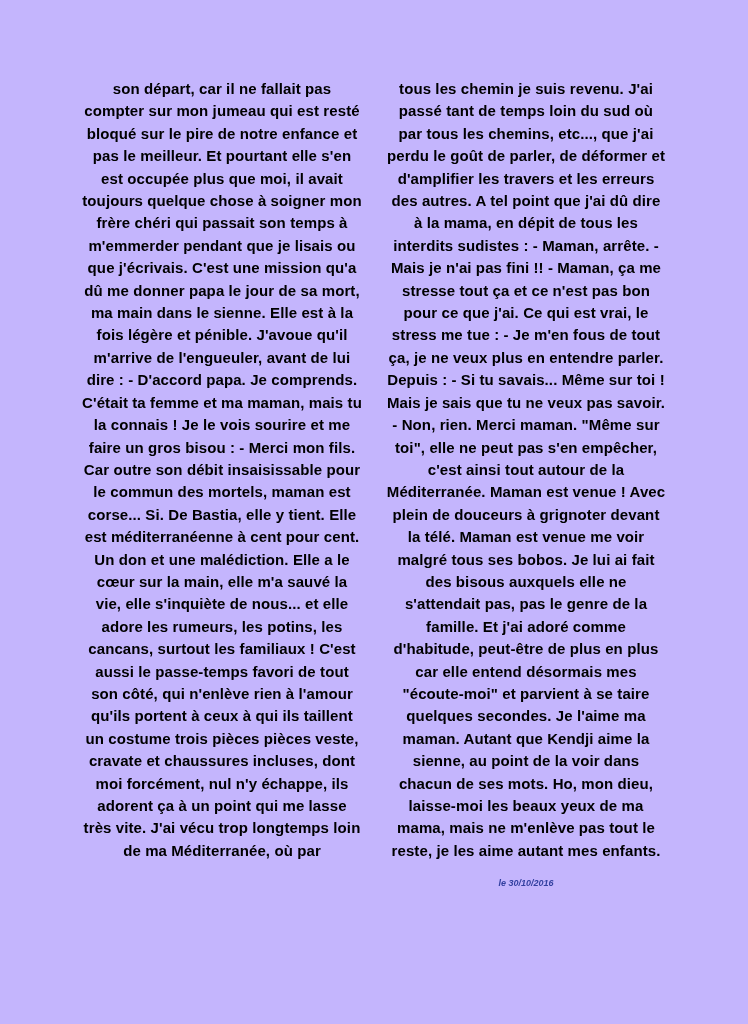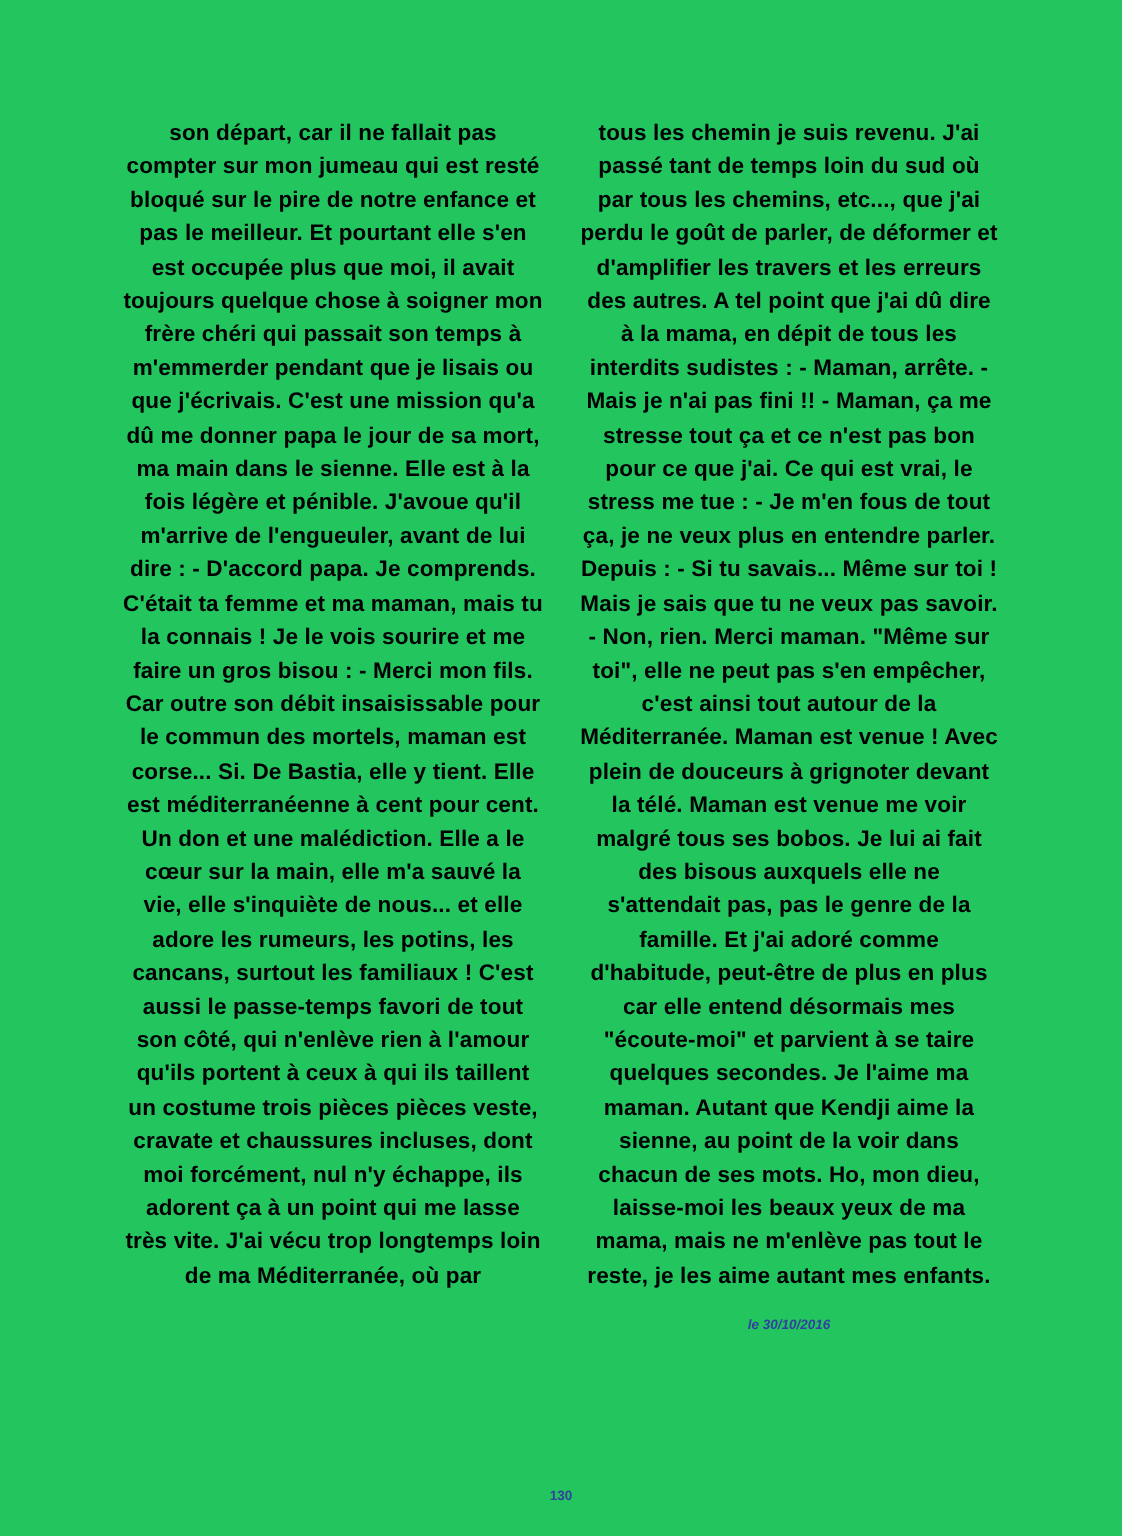--- a/index.html
+++ b/index.html
@@ -5,21 +5,21 @@
   html, body {
     margin: 0;
     padding: 0;
     background: #ffffff;
     font-family: "Liberation Sans", sans-serif;
   }
   .page {
     position: relative;
     width: 748px;
     height: 1024px;
-    background: #22c55e;
+    background: #c4b5fd;
     overflow: hidden;
   }
   .columns {
     position: absolute;
     top: 78px;
     left: 82px;
     right: 82px;
     display: flex;
     gap: 24px;
   }
@@ -61,14 +61,13 @@
 <div class="page">
   <div class="columns">
     <div class="column">
       <p>son départ, car il ne fallait pas compter sur mon jumeau qui est resté bloqué sur le pire de notre enfance et pas le meilleur. Et pourtant elle s'en est occupée plus que moi, il avait toujours quelque chose à soigner mon frère chéri qui passait son temps à m'emmerder pendant que je lisais ou que j'écrivais. C'est une mission qu'a dû me donner papa le jour de sa mort, ma main dans le sienne. Elle est à la fois légère et pénible. J'avoue qu'il m'arrive de l'engueuler, avant de lui dire : - D'accord papa. Je comprends. C'était ta femme et ma maman, mais tu la connais ! Je le vois sourire et me faire un gros bisou : - Merci mon fils. Car outre son débit insaisissable pour le commun des mortels, maman est corse... Si. De Bastia, elle y tient. Elle est méditerranéenne à cent pour cent. Un don et une malédiction. Elle a le cœur sur la main, elle m'a sauvé la vie, elle s'inquiète de nous... et elle adore les rumeurs, les potins, les cancans, surtout les familiaux ! C'est aussi le passe-temps favori de tout son côté, qui n'enlève rien à l'amour qu'ils portent à ceux à qui ils taillent un costume trois pièces pièces veste, cravate et chaussures incluses, dont moi forcément, nul n'y échappe, ils adorent ça à un point qui me lasse très vite. J'ai vécu trop longtemps loin de ma Méditerranée, où par</p>
     </div>
     <div class="column">
       <p>tous les chemin je suis revenu. J'ai passé tant de temps loin du sud où par tous les chemins, etc..., que j'ai perdu le goût de parler, de déformer et d'amplifier les travers et les erreurs des autres. A tel point que j'ai dû dire à la mama, en dépit de tous les interdits sudistes : - Maman, arrête. - Mais je n'ai pas fini !! - Maman, ça me stresse tout ça et ce n'est pas bon pour ce que j'ai. Ce qui est vrai, le stress me tue : - Je m'en fous de tout ça, je ne veux plus en entendre parler. Depuis : - Si tu savais... Même sur toi ! Mais je sais que tu ne veux pas savoir. - Non, rien. Merci maman. "Même sur toi", elle ne peut pas s'en empêcher, c'est ainsi tout autour de la Méditerranée. Maman est venue ! Avec plein de douceurs à grignoter devant la télé. Maman est venue me voir malgré tous ses bobos. Je lui ai fait des bisous auxquels elle ne s'attendait pas, pas le genre de la famille. Et j'ai adoré comme d'habitude, peut-être de plus en plus car elle entend désormais mes "écoute-moi" et parvient à se taire quelques secondes. Je l'aime ma maman. Autant que Kendji aime la sienne, au point de la voir dans chacun de ses mots. Ho, mon dieu, laisse-moi les beaux yeux de ma mama, mais ne m'enlève pas tout le reste, je les aime autant mes enfants.</p>
       <div class="date-stamp">le 30/10/2016</div>
     </div>
   </div>
-  <div class="page-number">130</div>
 </div>
 
 </body></html>

